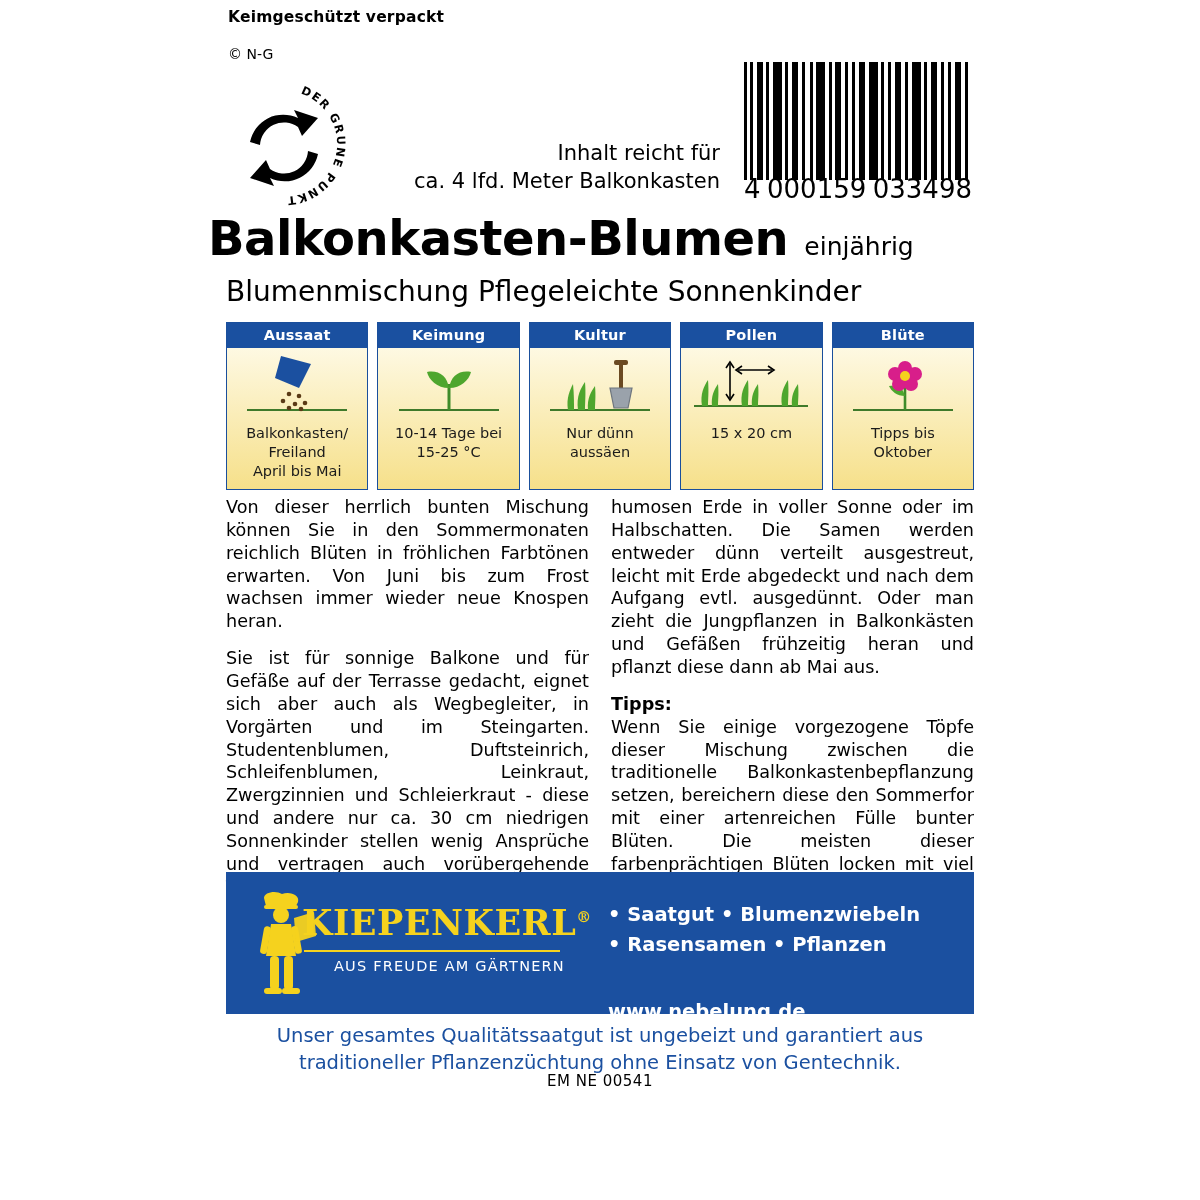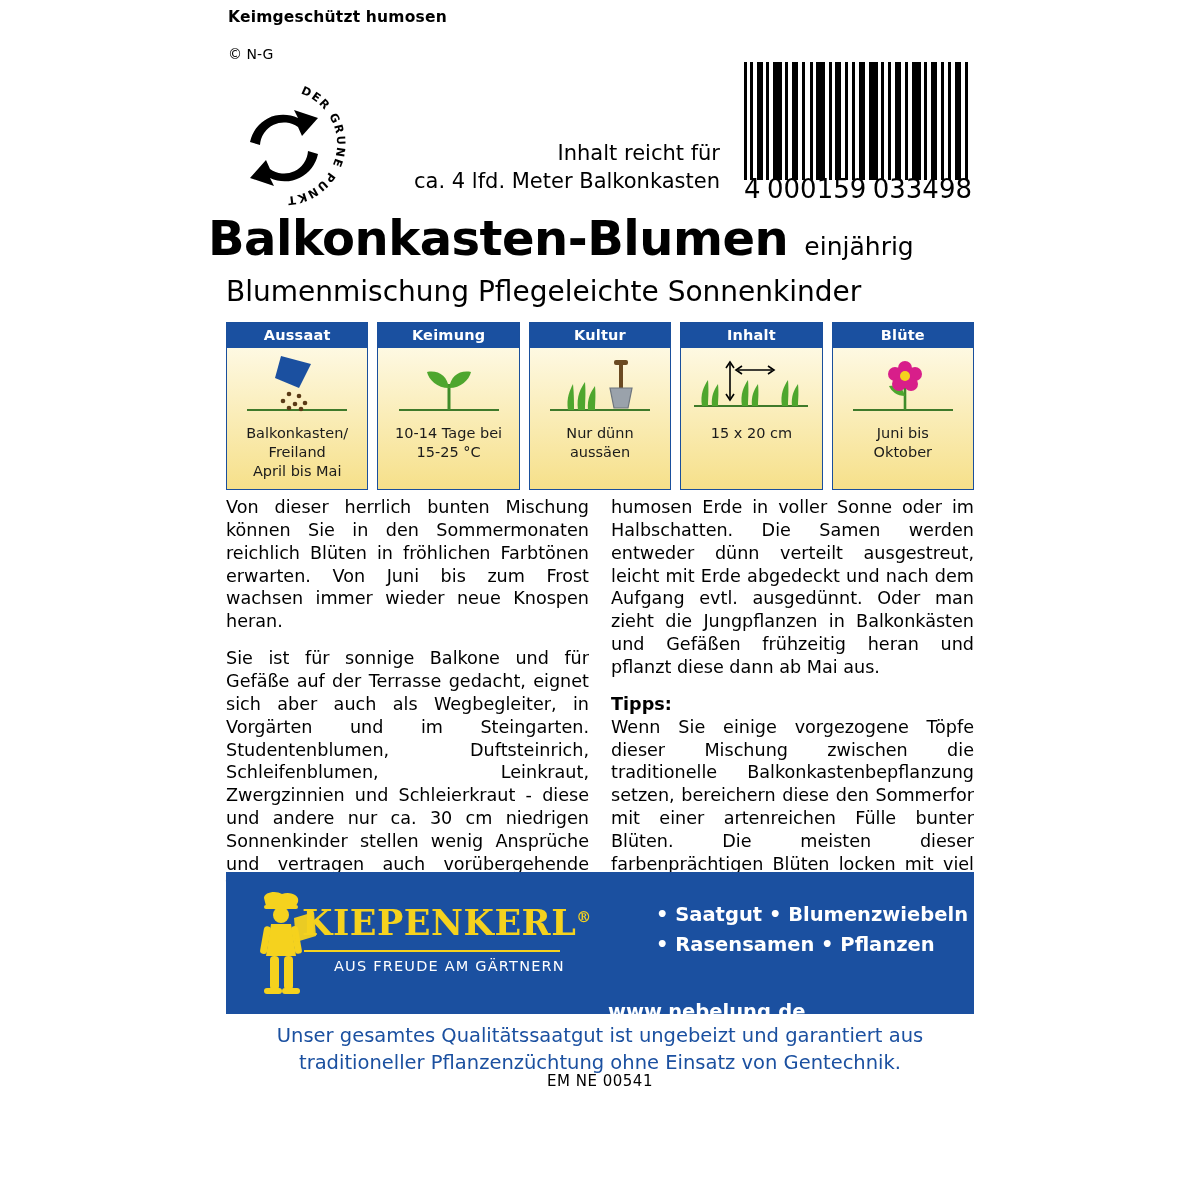--- a/index.html
+++ b/index.html
@@ -193,21 +193,20 @@
     width: 256px; height: 2px;
     background: #f5d21e;
   }
   .band .bullets {
     position: absolute;
     left: 382px; top: 28px;
     color: #fff;
     font-size: 19.5px;
     font-weight: bold;
     line-height: 1.55;
-    margin-left: 48px;
   }
   .band .url {
     position: absolute;
     left: 382px; top: 100px;
     color: #fff;
     font-size: 19.5px;
     font-weight: bold;
     margin-top: 28px;
   }
 
@@ -228,21 +227,21 @@
     text-align: center;
     font-size: 15px;
     letter-spacing: 0.5px;
   }
 </style>
 </head>
 <body>
 
 <div class="page">
 
-  <div class="top-note">Keimgeschützt humosen</div>
+  <div class="top-note">Keimgeschützt verpackt</div>
   <div class="copyright">© N-G</div>
 
   <div class="gp">
     <svg width="124" height="124" viewBox="0 0 124 124">
       <defs>
         <path id="gpcirc" d="M 62,62 m -53,0 a 53,53 0 1,1 106,0 a 53,53 0 1,1 -106,0"></path>
       </defs>
       <text font-size="11.5" font-family="DejaVu Sans, sans-serif" font-weight="bold" fill="#000" letter-spacing="1.6">
         <textPath href="#gpcirc" startOffset="30%">DER GRÜNE PUNKT</textPath>
       </text>
@@ -358,21 +357,21 @@
           </g>
         </svg>
       </div>
       <div class="cap">
         <span style="white-space:pre-line">Nur dünn
 aussäen</span>
       </div>
     </div>
 
     <div class="iconbox">
-      <div class="hdr">Inhalt</div>
+      <div class="hdr">Pollen</div>
       <div class="art">
         <svg width="130" height="72" viewBox="0 0 130 72">
           <line x1="8" y1="56" x2="122" y2="56" stroke="#3f7a2a" stroke-width="2"></line>
           <g fill="#4ea62e">
             <path d="M16,56 C14,44 18,36 22,30 C23,42 22,50 22,56 Z"></path>
             <path d="M26,56 C25,46 28,40 32,34 C33,44 32,50 32,56 Z"></path>
             <path d="M56,56 C54,44 58,36 62,30 C63,42 62,50 62,56 Z"></path>
             <path d="M66,56 C65,46 68,40 72,34 C73,44 72,50 72,56 Z"></path>
             <path d="M96,56 C94,44 98,36 102,30 C103,42 102,50 102,56 Z"></path>
             <path d="M106,56 C105,46 108,40 112,34 C113,44 112,50 112,56 Z"></path>
@@ -403,21 +402,21 @@
             <circle cx="62" cy="18" r="7"></circle>
             <circle cx="52" cy="24" r="7"></circle>
             <circle cx="72" cy="24" r="7"></circle>
             <circle cx="56" cy="34" r="7"></circle>
             <circle cx="68" cy="34" r="7"></circle>
           </g>
           <circle cx="62" cy="26" r="5" fill="#f5d21e"></circle>
         </svg>
       </div>
       <div class="cap">
-        <span style="white-space:pre-line">Juni bis
+        <span style="white-space:pre-line">Tipps bis
 Oktober</span>
       </div>
     </div>
 
   </div>
 
   <div class="cols">
     <div class="col">
       <p>Von dieser herrlich bunten Mischung können Sie in den Sommermonaten reichlich Blüten in fröhlichen Farbtönen erwarten. Von Juni bis zum Frost wachsen immer wieder neue Knospen heran.</p>
       <p>Sie ist für sonnige Balkone und für Gefäße auf der Terrasse gedacht, eignet sich aber auch als Wegbegleiter, in Vorgärten und im Steingarten. Studentenblumen, Duftsteinrich, Schleifenblumen, Leinkraut, Zwergzinnien und Schleierkraut - diese und andere nur ca. 30 cm niedrigen Sonnenkinder stellen wenig Ansprüche und vertragen auch vorübergehende Trockenheit. Deshalb ist die Mischung besonders pflegeleicht.</p>

